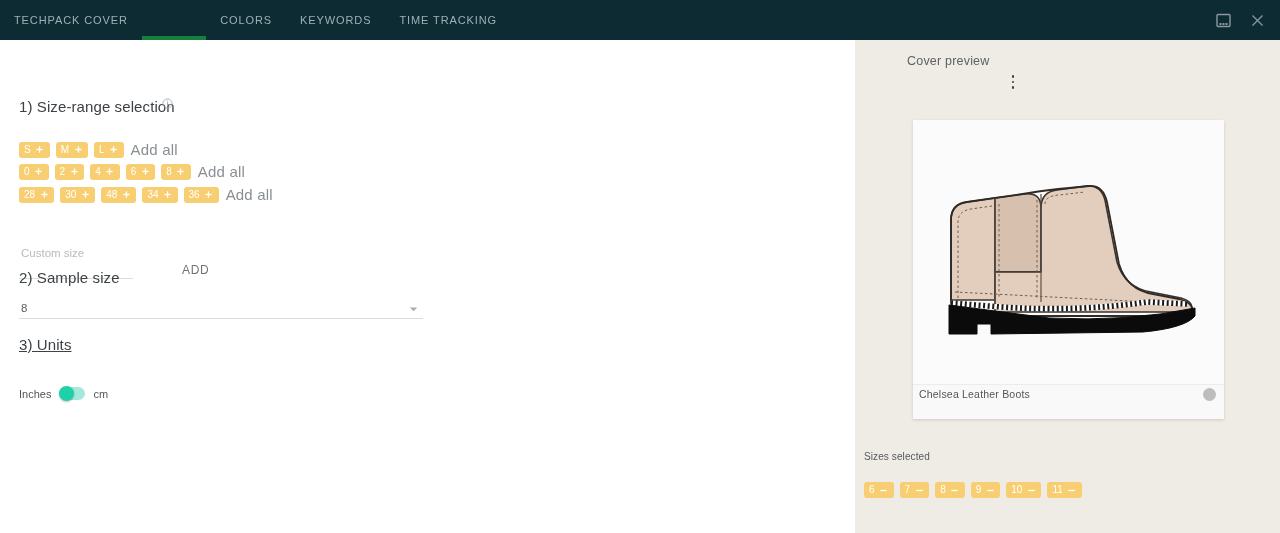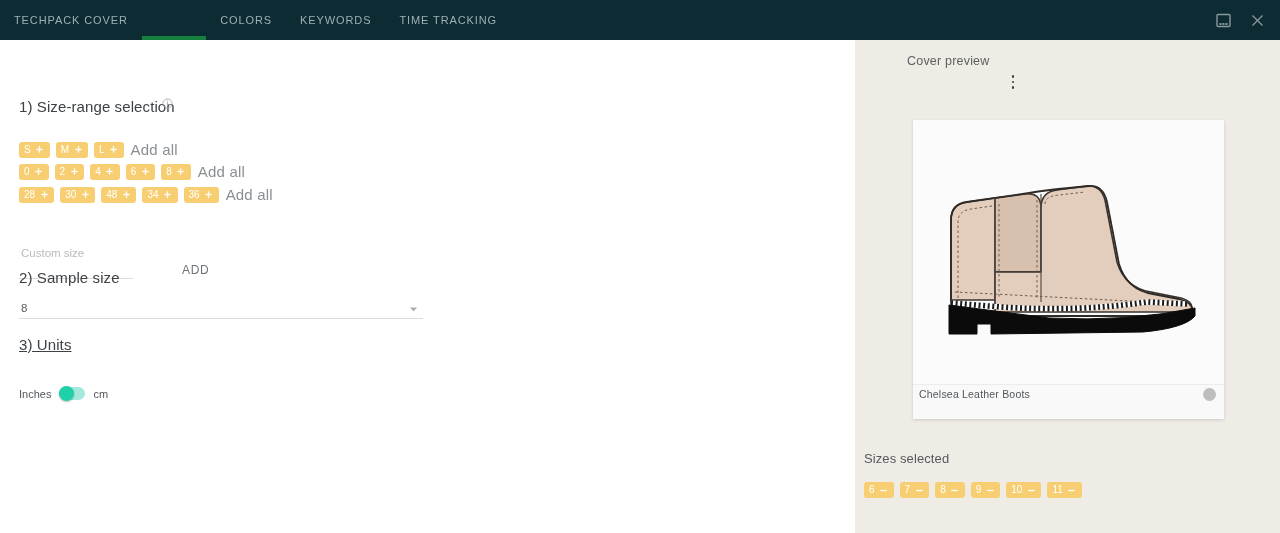--- a/index.html
+++ b/index.html
@@ -155,21 +155,21 @@
     position: absolute; left: 0; bottom: 0; width: 311px; height: 35px;
     border-top: 1px solid #ececec; background: #f9f9f9;
     display: flex; align-items: center; justify-content: space-between;
     padding: 0 8px 16px 6px;
   }
   .card-name { font-size: 10.5px; color: #52575b; letter-spacing: 0.2px; }
   .color-dot { width: 13px; height: 13px; border-radius: 50%; background: #bdbdbd; }
 
   .sizes-sel-title {
     position: absolute; left: 9px; top: 411px;
-    font-size: 13px; color: #55595d; letter-spacing: 0.1px;
+    font-size: 10px; color: #55595d; letter-spacing: 0.1px;
   }
   .sizes-sel-row { position: absolute; left: 9px; top: 442px; display: flex; align-items: center; }
 </style>
 </head>
 <body>
 
 <div id="app">
 
   <div class="topbar">
     <div class="tabs">

